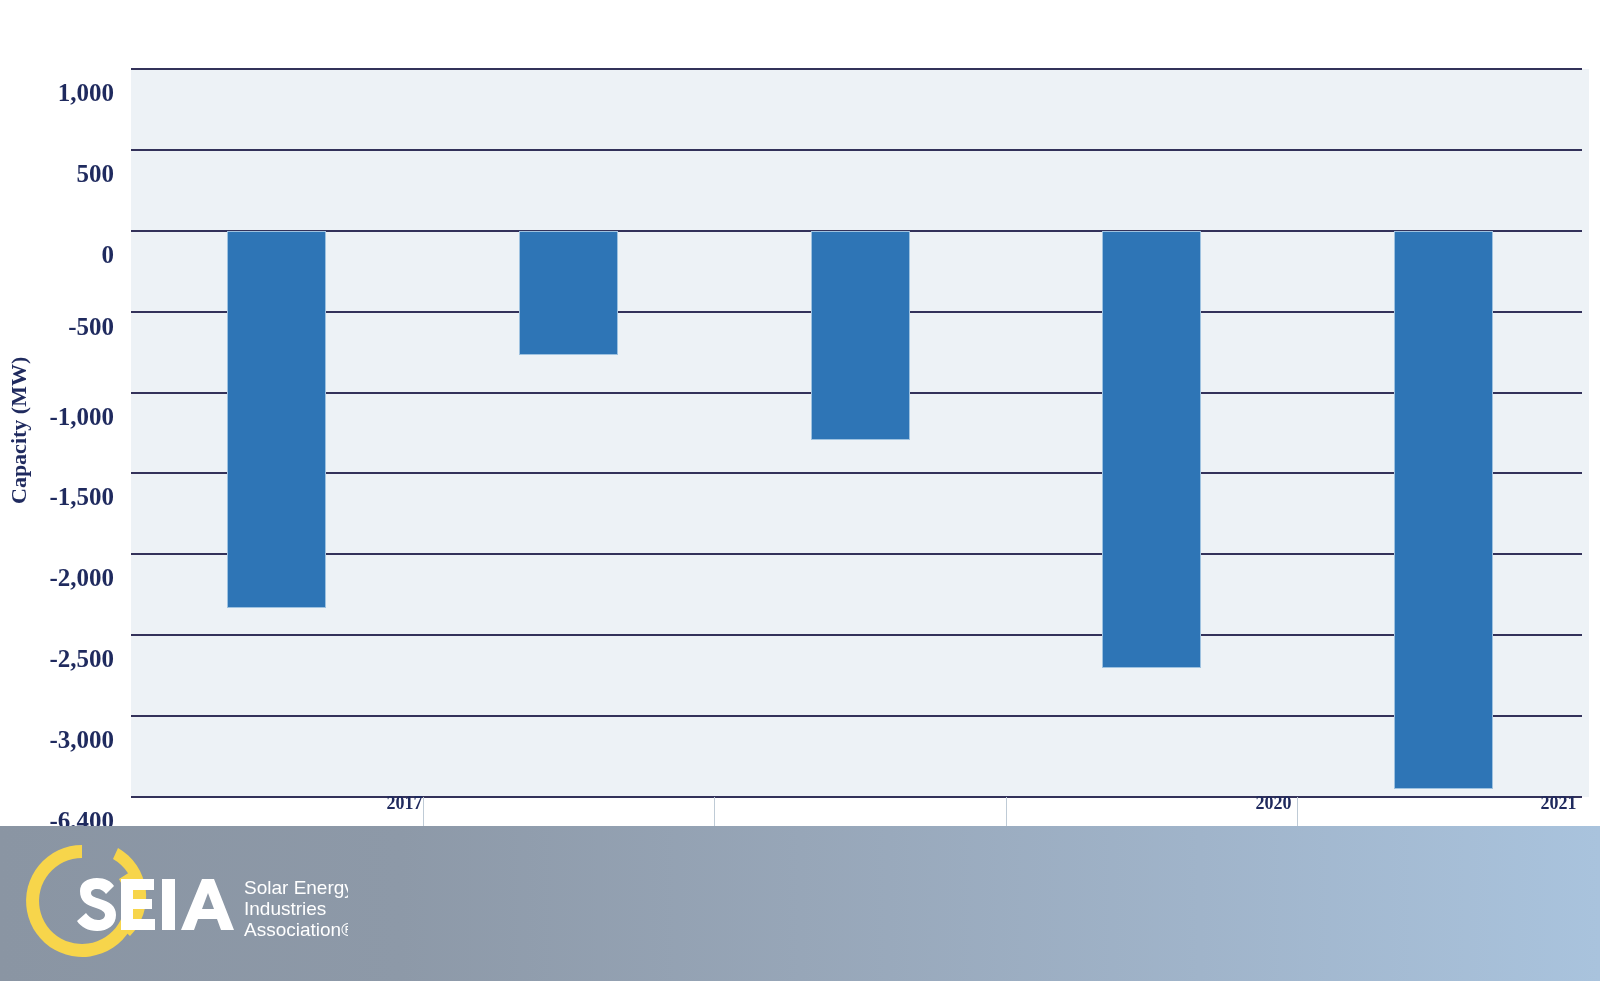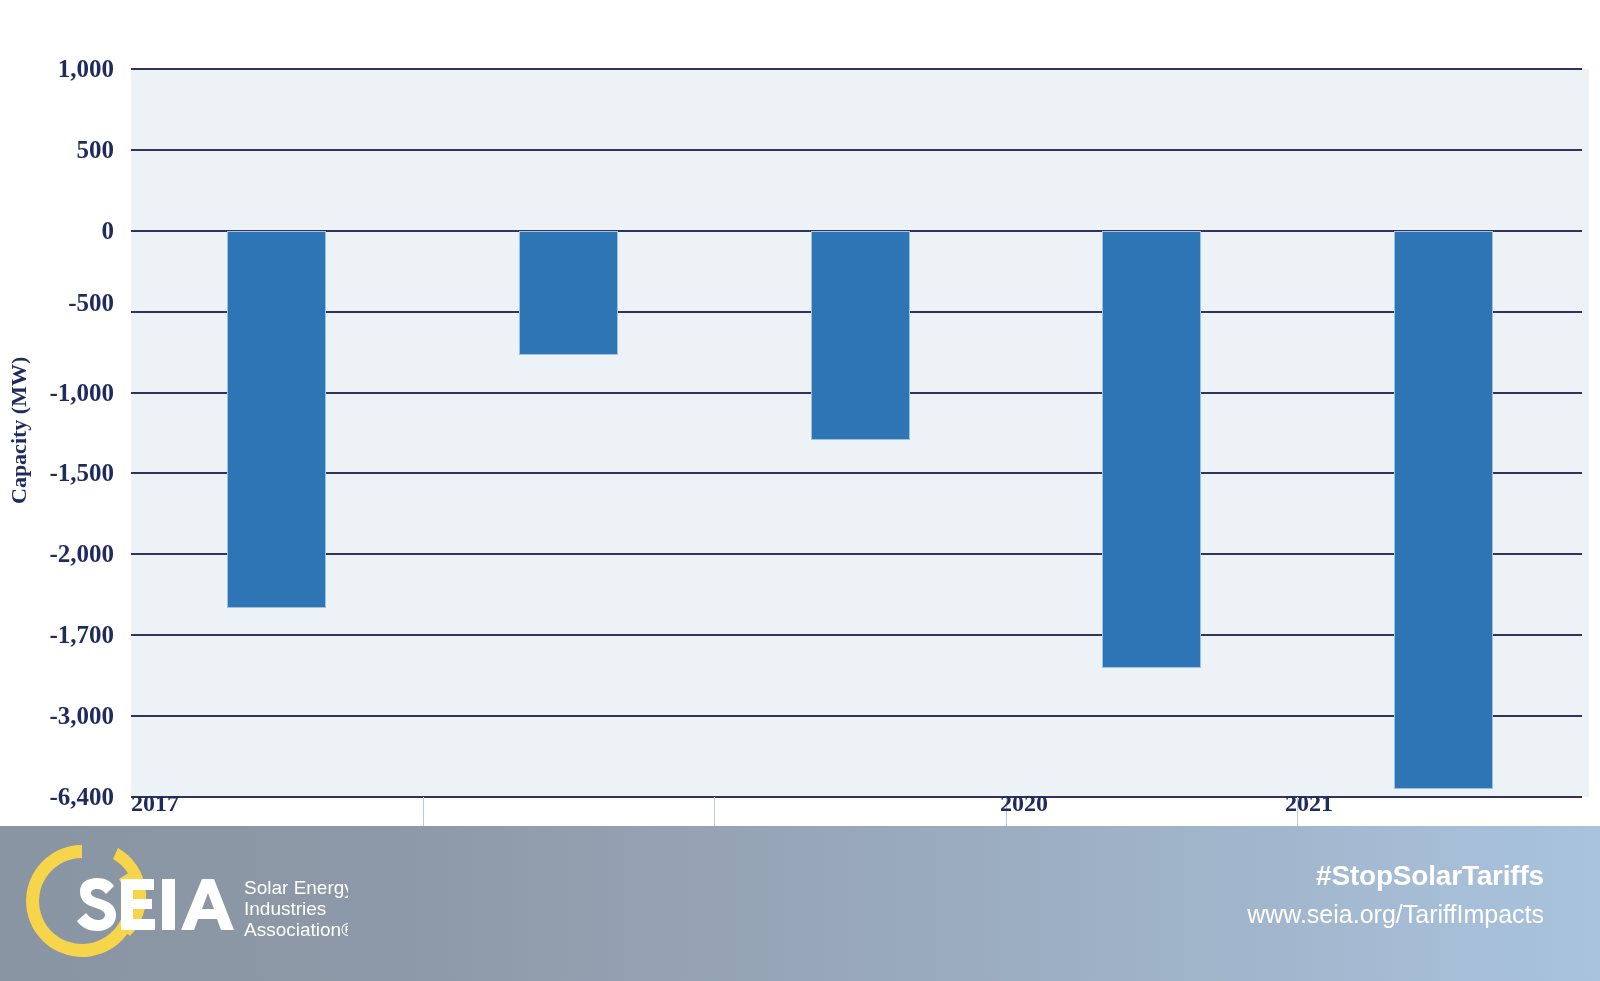--- a/index.html
+++ b/index.html
@@ -73,20 +73,21 @@
   .y-tick-label {
     position: absolute;
     right: 8px;
     transform: translateY(-50%);
     color: #1F2A5E;
     font-family: "Liberation Serif", serif;
     font-weight: bold;
     font-size: 25px;
     white-space: nowrap;
     text-align: right;
+    margin-top: 24px;
   }
 
   
   #plot-box {
     position: absolute;
     left: 131px;
     top: 69px;
     width: 1458px;
     height: 728px;
     background: #EDF2F6;
@@ -135,25 +136,25 @@
   #x-tick-labels {
     position: absolute;
     left: 131px;
     top: 780px;
     width: 1458px;
     height: 46px;
   }
   .x-tick-label {
     position: absolute;
     top: 0;
-    text-align: left;
+    text-align: right;
     color: #1F2A5E;
     font-family: "Liberation Serif", serif;
     font-weight: bold;
-    font-size: 24px;
+    font-size: 18px;
     line-height: 46px;
     white-space: nowrap;
   }
 
   
   #footer {
     position: absolute;
     left: 0;
     top: 826px;
     width: 1600px;
@@ -204,21 +205,21 @@
   <div id="y-axis-title">Capacity (MW)</div>
 
   <div id="y-tick-labels">
       <div class="y-tick-label" style="top: 69px;">1,000</div>
       <div class="y-tick-label" style="top: 149.889px;">500</div>
       <div class="y-tick-label" style="top: 230.778px;">0</div>
       <div class="y-tick-label" style="top: 303px;">-500</div>
       <div class="y-tick-label" style="top: 392.556px;">-1,000</div>
       <div class="y-tick-label" style="top: 473.444px;">-1,500</div>
       <div class="y-tick-label" style="top: 554.333px;">-2,000</div>
-      <div class="y-tick-label" style="top: 635.222px;">-1,700</div>
+      <div class="y-tick-label" style="top: 635.222px;">-2,500</div>
       <div class="y-tick-label" style="top: 716.111px;">-3,000</div>
       <div class="y-tick-label" style="top: 797px;">-6,400</div>
     </div>
 
   <div id="plot-box">
       <div class="gridline" style="top: -1px; background: rgb(51, 50, 90);"></div>
       <div class="gridline" style="top: 79.8889px; background: rgb(51, 50, 90);"></div>
       <div class="gridline" style="top: 160.778px; background: rgb(51, 50, 90);"></div>
       <div class="gridline" style="top: 241.667px; background: rgb(51, 50, 90);"></div>
       <div class="gridline" style="top: 322.556px; background: rgb(51, 50, 90);"></div>
@@ -278,18 +279,14 @@
         <path d="M184,43 L196,43 L216,94 L203,94 L199,83 L180,83 L176,94
                  L163,94 Z M190,57 L184,73 L196,73 Z"></path>
       </g>
 
       <text x="226" y="58" fill="#FFFFFF" font-family="Liberation Sans, sans-serif" font-size="19">Solar Energy</text>
       <text x="226" y="79" fill="#FFFFFF" font-family="Liberation Sans, sans-serif" font-size="19">Industries</text>
       <text x="226" y="100" fill="#FFFFFF" font-family="Liberation Sans, sans-serif" font-size="19">Association®</text>
     </svg>
   </div>
 
-  <div id="footer-right">
-    <div id="hashtag">#StopSolarTariffs</div>
-    <div id="footer-url">www.seia.org/TariffImpacts</div>
-  </div>
 
 </div>
 
 </body></html>

